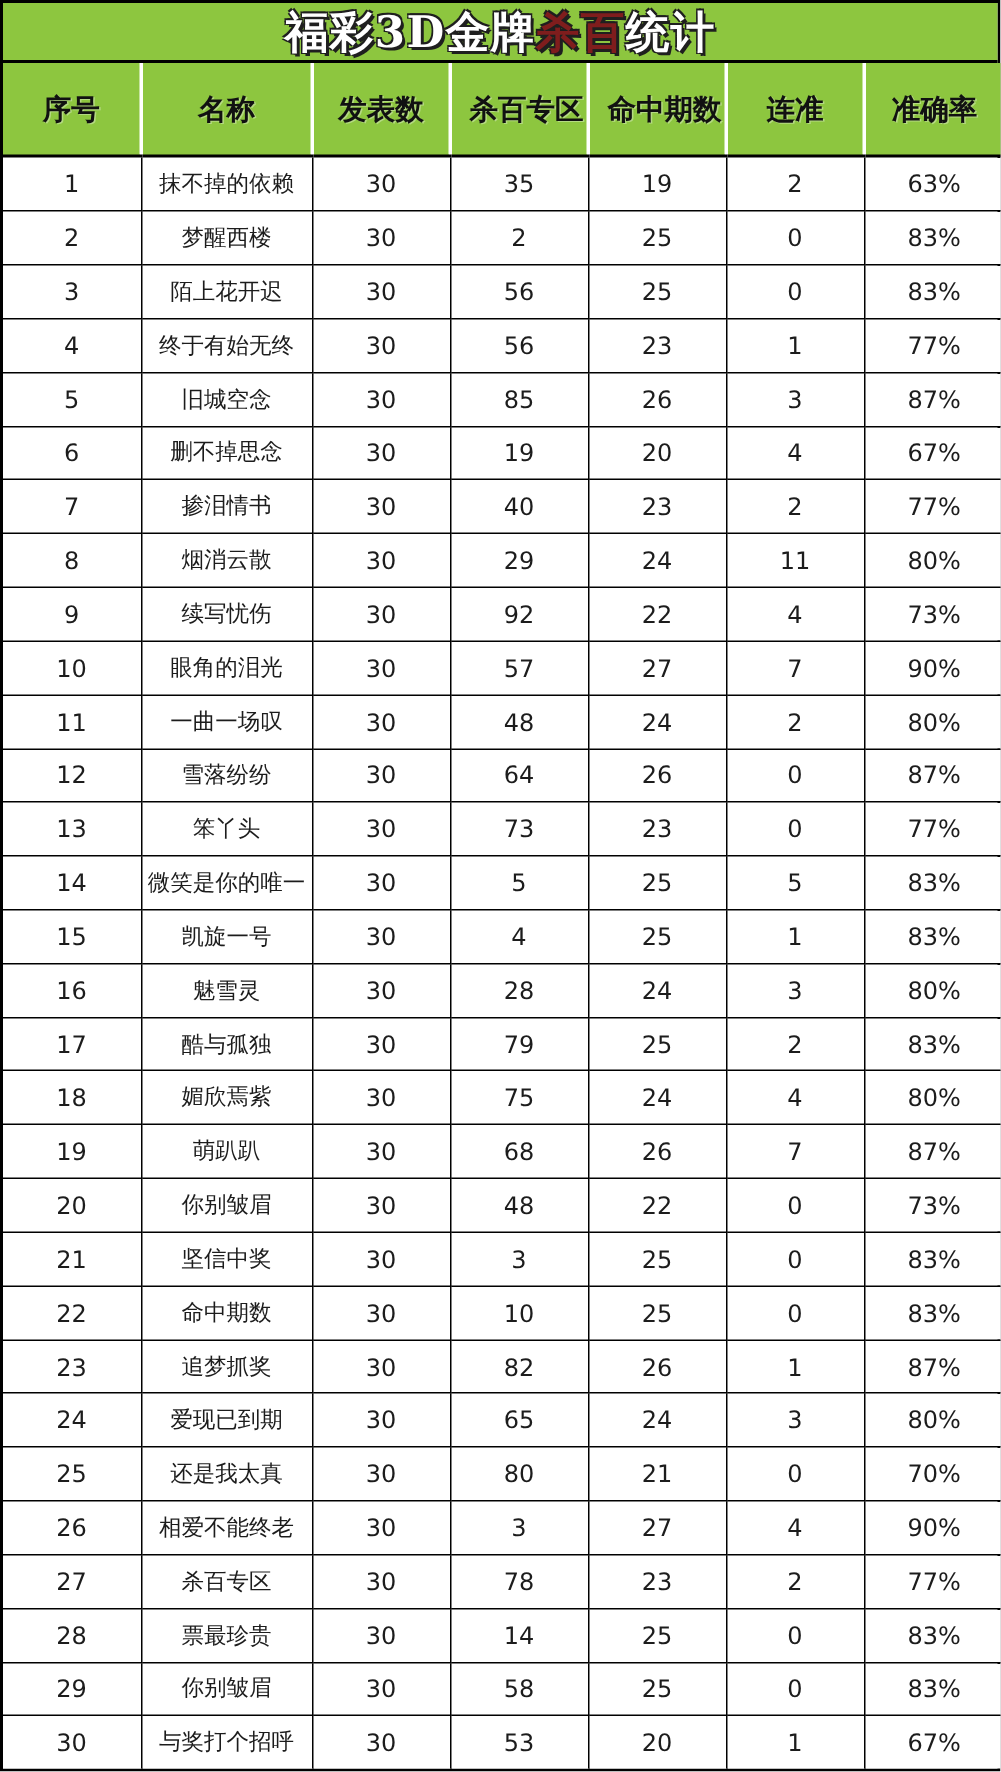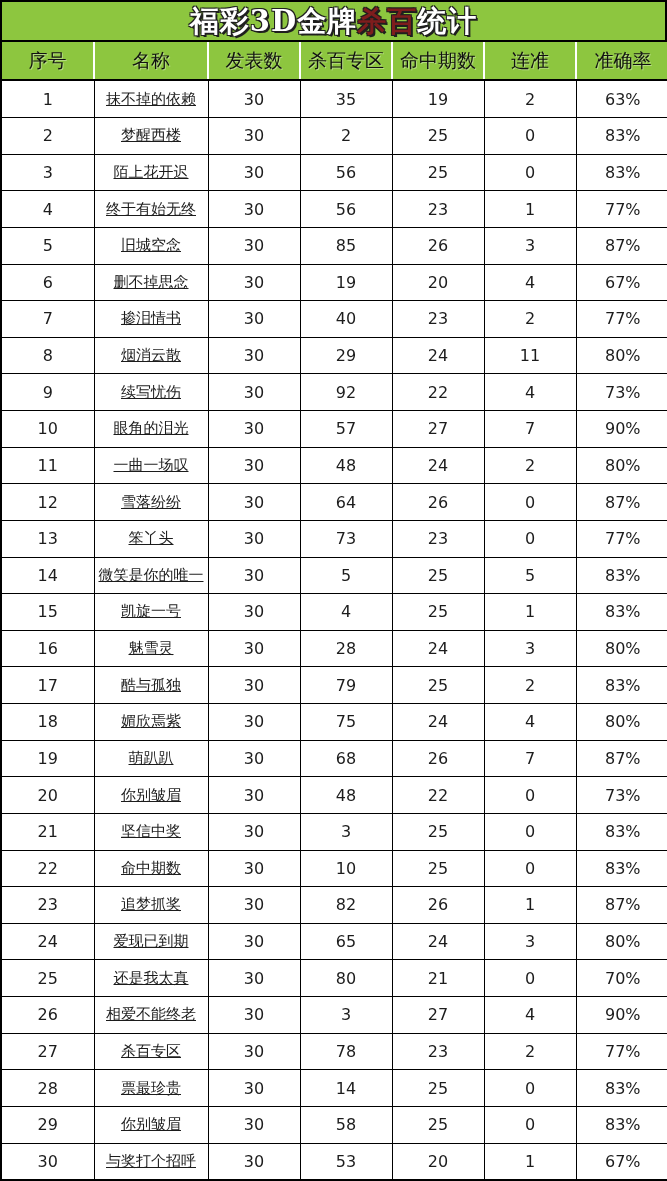--- a/index.html
+++ b/index.html
@@ -23,37 +23,37 @@
   }
   .title-bar .hl{color:#7f1d1d;}
   table.stats{
     flex:1 1 auto;
     width:100%;height:100%;
     border-collapse:collapse;table-layout:fixed;
   }
   thead th{
     background:#8DC63F;
     font-family:"DejaVu Serif","Liberation Serif",serif;
-    font-weight:normal;font-size:19px;color:#111;
+    font-weight:bold;font-size:19px;color:#111;
     border-left:2px solid #fff;
     border-bottom:2px solid #000;
-    height:37px;padding:0;
+    height:37px;padding:12px;
     text-shadow:1px 1px 0 rgba(255,255,255,0.35);
     white-space:nowrap;overflow:hidden;
   }
   thead th:first-child{border-left:none;}
   tbody td{
     border:1px solid #000;
     text-align:center;vertical-align:middle;
     font-family:"DejaVu Sans","Liberation Sans",sans-serif;
     font-size:16px;color:#1c1c1c;
     padding:0;white-space:nowrap;overflow:hidden;
     background:#fff;
   }
-  tbody td.name-cell{font-size:15px;text-decoration:underline;}
+  tbody td.name-cell{font-size:15px;}
   tbody td:first-child{border-left:none;}
   tbody td:last-child{border-right:none;}
   tbody tr:last-child td{border-bottom:none;}
 </style>
 </head>
 <body>
 
 <div class="sheet">
   <div class="title-bar">
     <span>福彩3D金牌</span>

